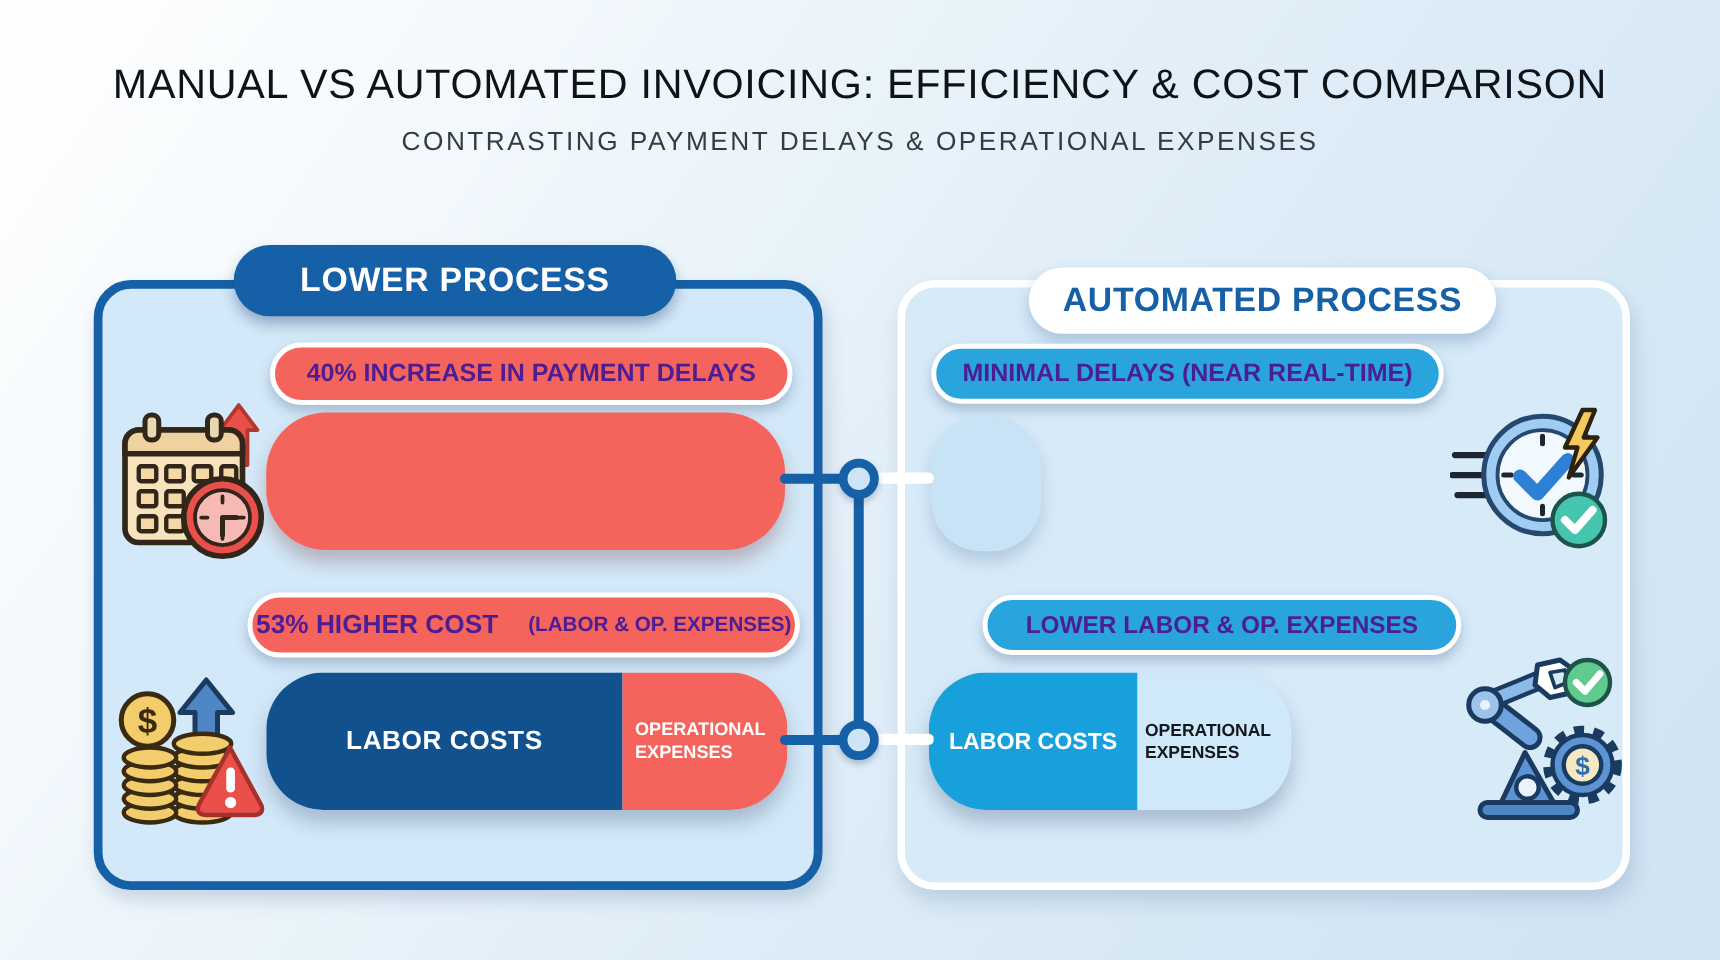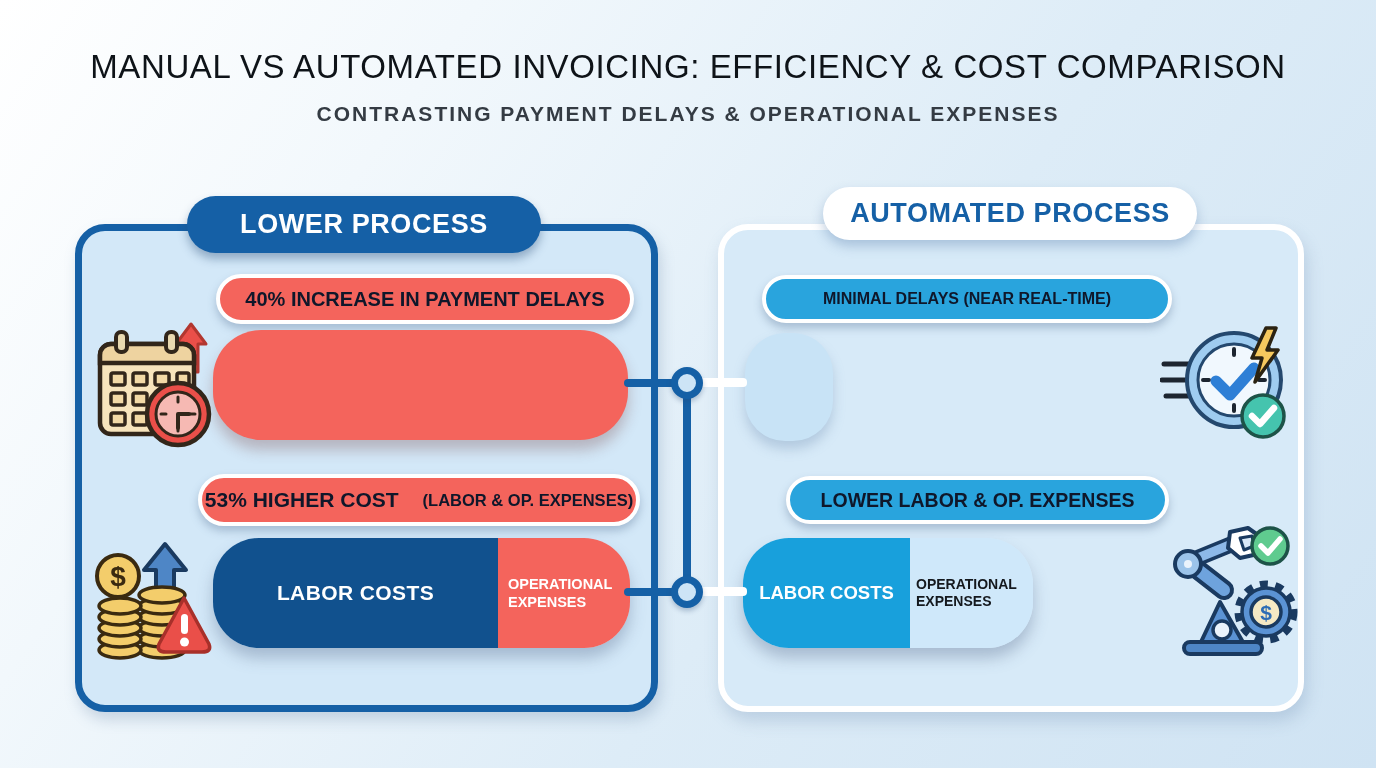--- a/index.html
+++ b/index.html
@@ -11,21 +11,21 @@
     background:linear-gradient(125deg,#ffffff 0%,#f2f8fc 25%,#ddecf7 60%,#cfe3f3 100%);
   }
   .abs{position:absolute;}
   
   .title{
     top:48px;left:0;width:100%;text-align:center;
     font-size:33px;font-weight:normal;color:#0e1318;letter-spacing:.6px;
   }
   .subtitle{
     top:102px;left:0;width:100%;text-align:center;
-    font-size:21px;font-weight:bold;color:#343b43;letter-spacing:2px;
+    font-size:21px;font-weight:normal;color:#343b43;letter-spacing:2px;
   }
   
   .panel{border-radius:30px;}
   .panel-manual{
     left:75px;top:224px;width:569px;height:474px;
     background:#d3e8f8;border:7px solid #1560a6;
     box-shadow:3px 8px 14px rgba(100,130,165,.28);
   }
   .panel-auto{
     left:718px;top:224px;width:574px;height:476px;
@@ -36,37 +36,37 @@
   .hdr-pill{
     display:flex;align-items:center;justify-content:center;
     font-weight:bold;letter-spacing:.6px;border-radius:29px;
   }
   .hdr-manual{
     left:187px;top:196px;width:354px;height:57px;
     background:#1560a6;color:#ffffff;font-size:27px;
     box-shadow:0 6px 10px rgba(35,70,115,.38);
   }
   .hdr-auto{
-    left:823px;top:187px;width:374px;height:53px;
+    left:823px;top:214px;width:374px;height:53px;
     background:#ffffff;color:#1560a6;font-size:27px;
     box-shadow:0 6px 12px rgba(110,145,185,.45);
   }
   
   .badge{
     display:flex;align-items:center;justify-content:center;
-    border:4px solid #ffffff;color:#0f172a;font-weight:bold;
+    border:4px solid #ffffff;color:#4c1d95;font-weight:bold;
     border-radius:26px;box-shadow:0 5px 9px rgba(90,115,150,.38);
     white-space:nowrap;
   }
   .badge-red{background:#f4645c;}
   .badge-blue{background:#29a4dd;}
   .badge-delay-manual{left:216px;top:274px;width:410px;height:42px;font-size:20px;}
   .badge-cost-manual{left:198px;top:474px;width:434px;height:44px;font-size:21px;}
   .badge-cost-manual .note{font-size:16.5px;margin-left:24px;}
-  .badge-delay-auto{left:762px;top:275px;width:402px;height:40px;font-size:16px;}
+  .badge-delay-auto{left:745px;top:275px;width:402px;height:40px;font-size:20px;}
   .badge-cost-auto{left:786px;top:476px;width:375px;height:40px;font-size:19.5px;}
   
   .bar-delay-manual{
     left:213px;top:330px;width:415px;height:110px;border-radius:48px;
     background:#f4645c;box-shadow:0 10px 14px rgba(120,70,70,.32);
   }
   .blob-delay-auto{
     left:745px;top:333px;width:88px;height:108px;border-radius:40px;
     background:#c8e3f6;box-shadow:0 8px 12px rgba(120,150,185,.38);
   }

